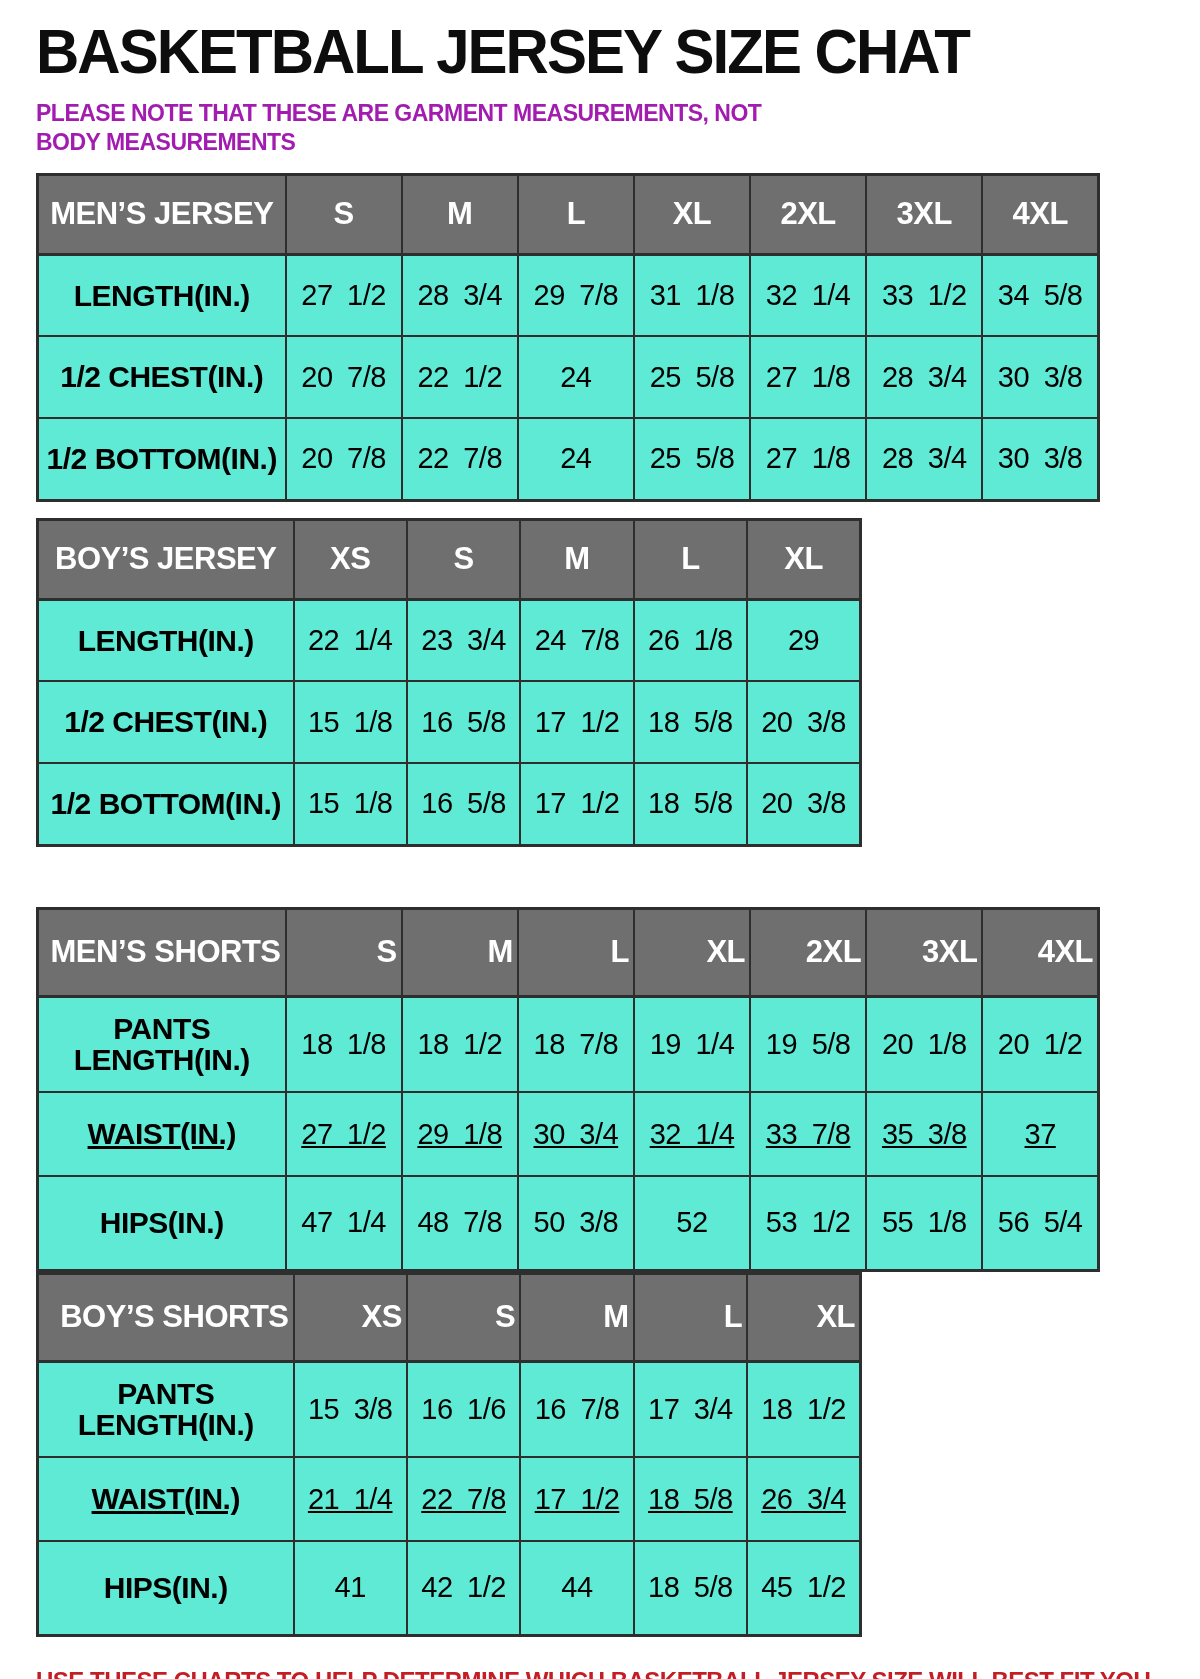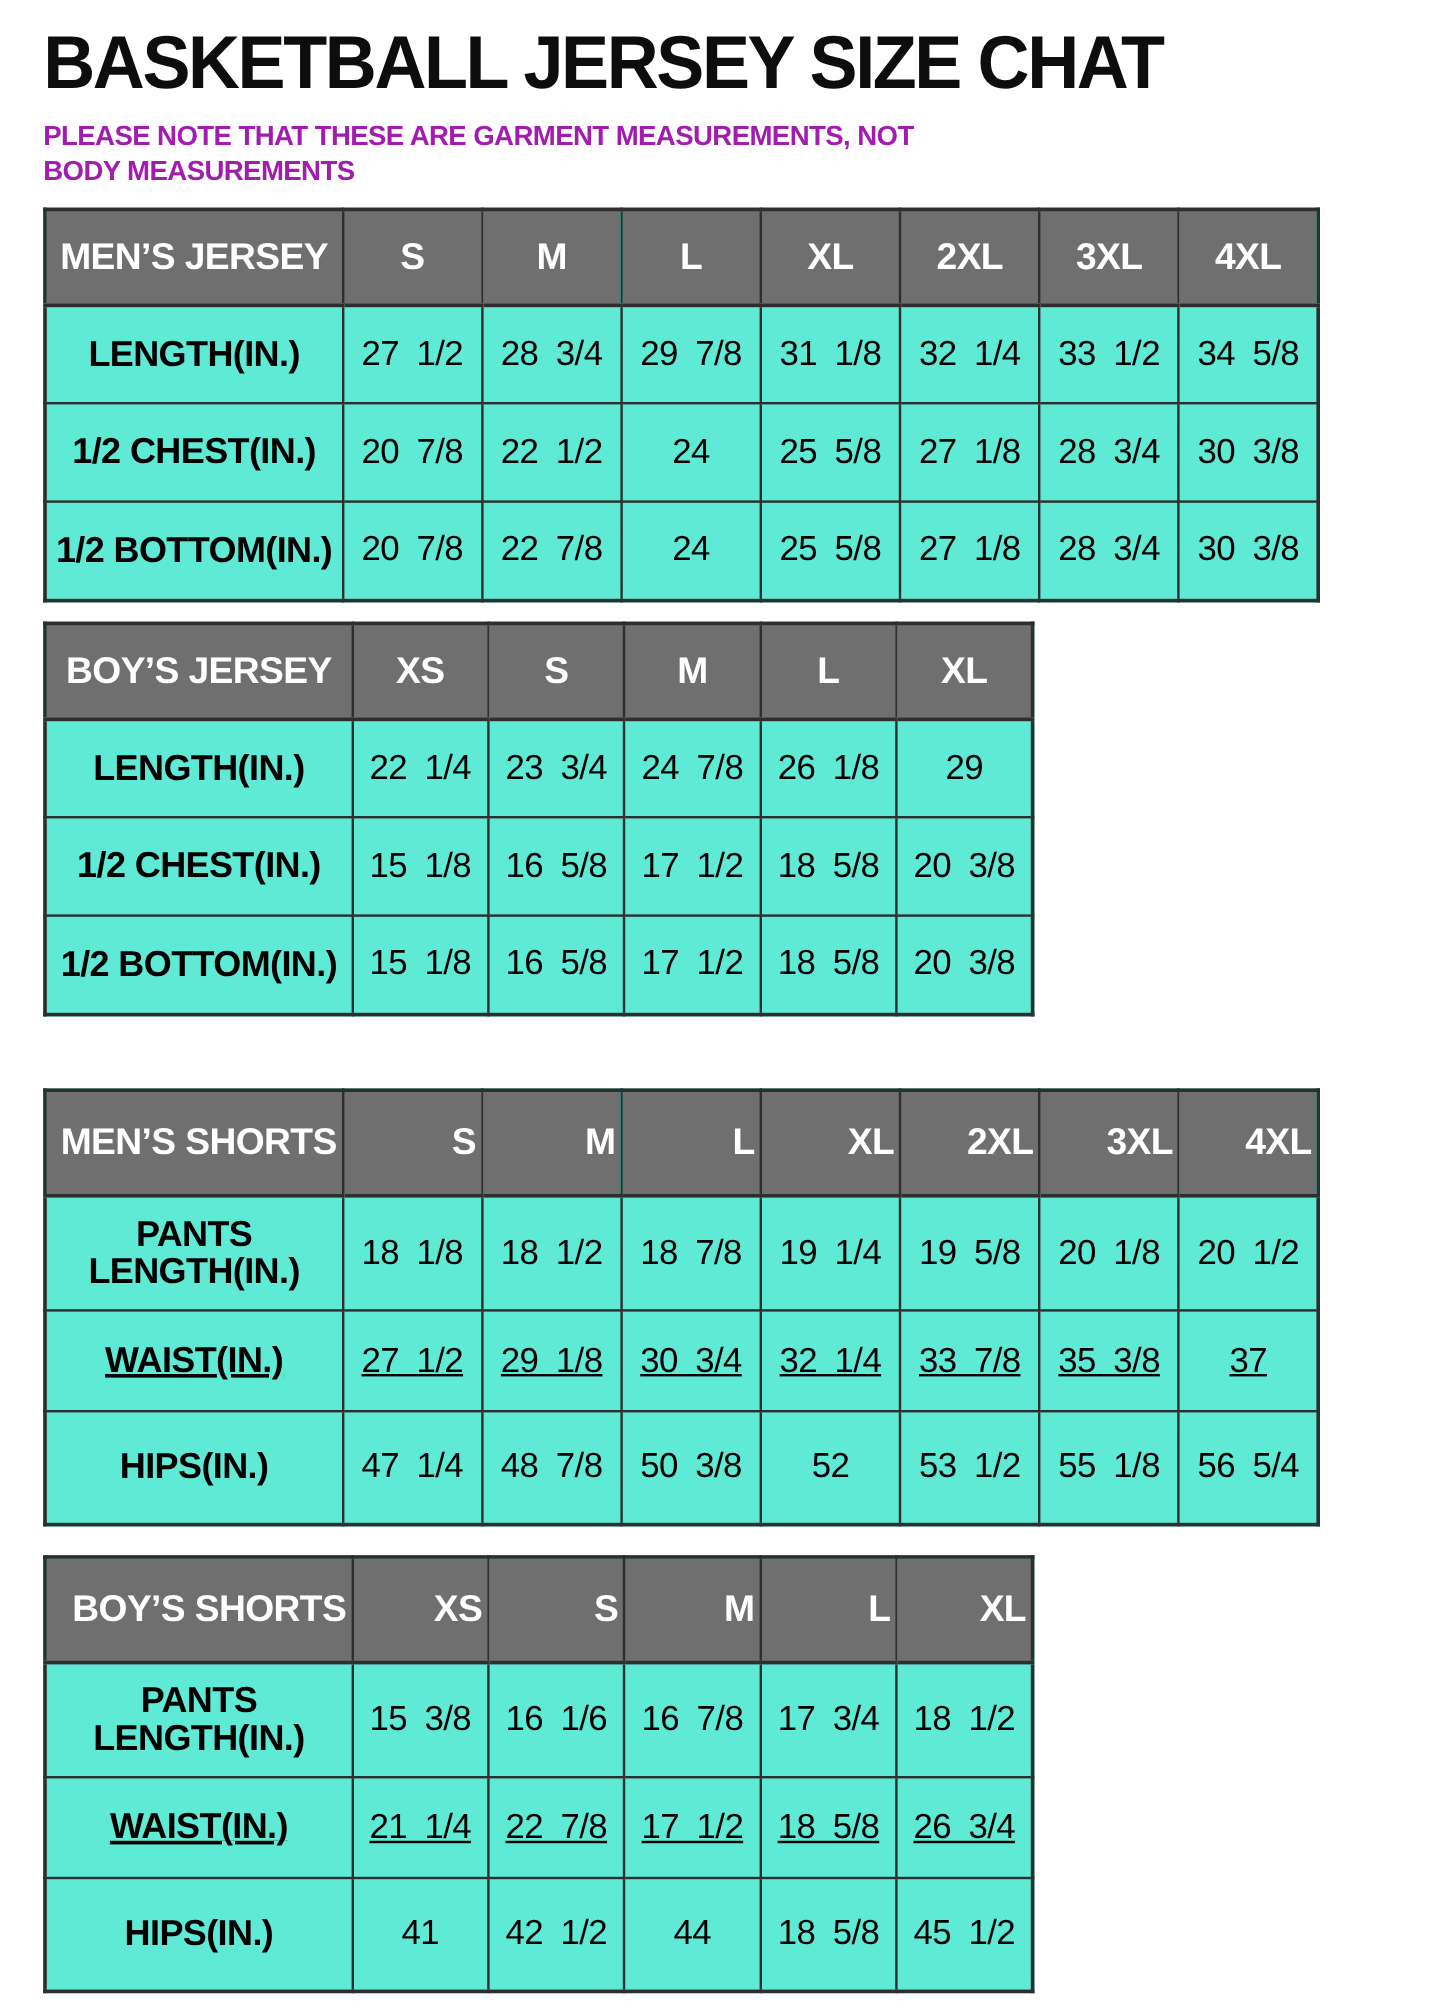--- a/index.html
+++ b/index.html
@@ -42,21 +42,21 @@
 
   table.size-table {
     border-collapse: collapse;
     table-layout: fixed;
     border: 3px solid #2e2e2e;
     background: #5eead4;
   }
   table.size-table.men  { width: 1064px; margin-top: 16px; }
   table.size-table.boys { width: 826px;  margin-top: 16px; padding-left: 36px; }
   table.size-table.gap-large { margin-top: 60px; }
-  table.size-table.gap-small { margin-top: 24px; }
+  table.size-table.gap-small { margin-top: 0; }
 
   .size-table th, .size-table td {
     border: 2px solid #2e2e2e;
     text-align: center;
     vertical-align: middle;
     padding: 2px 4px;
     overflow: hidden;
   }
   .size-table thead th {
     background: #6f6f6f;

